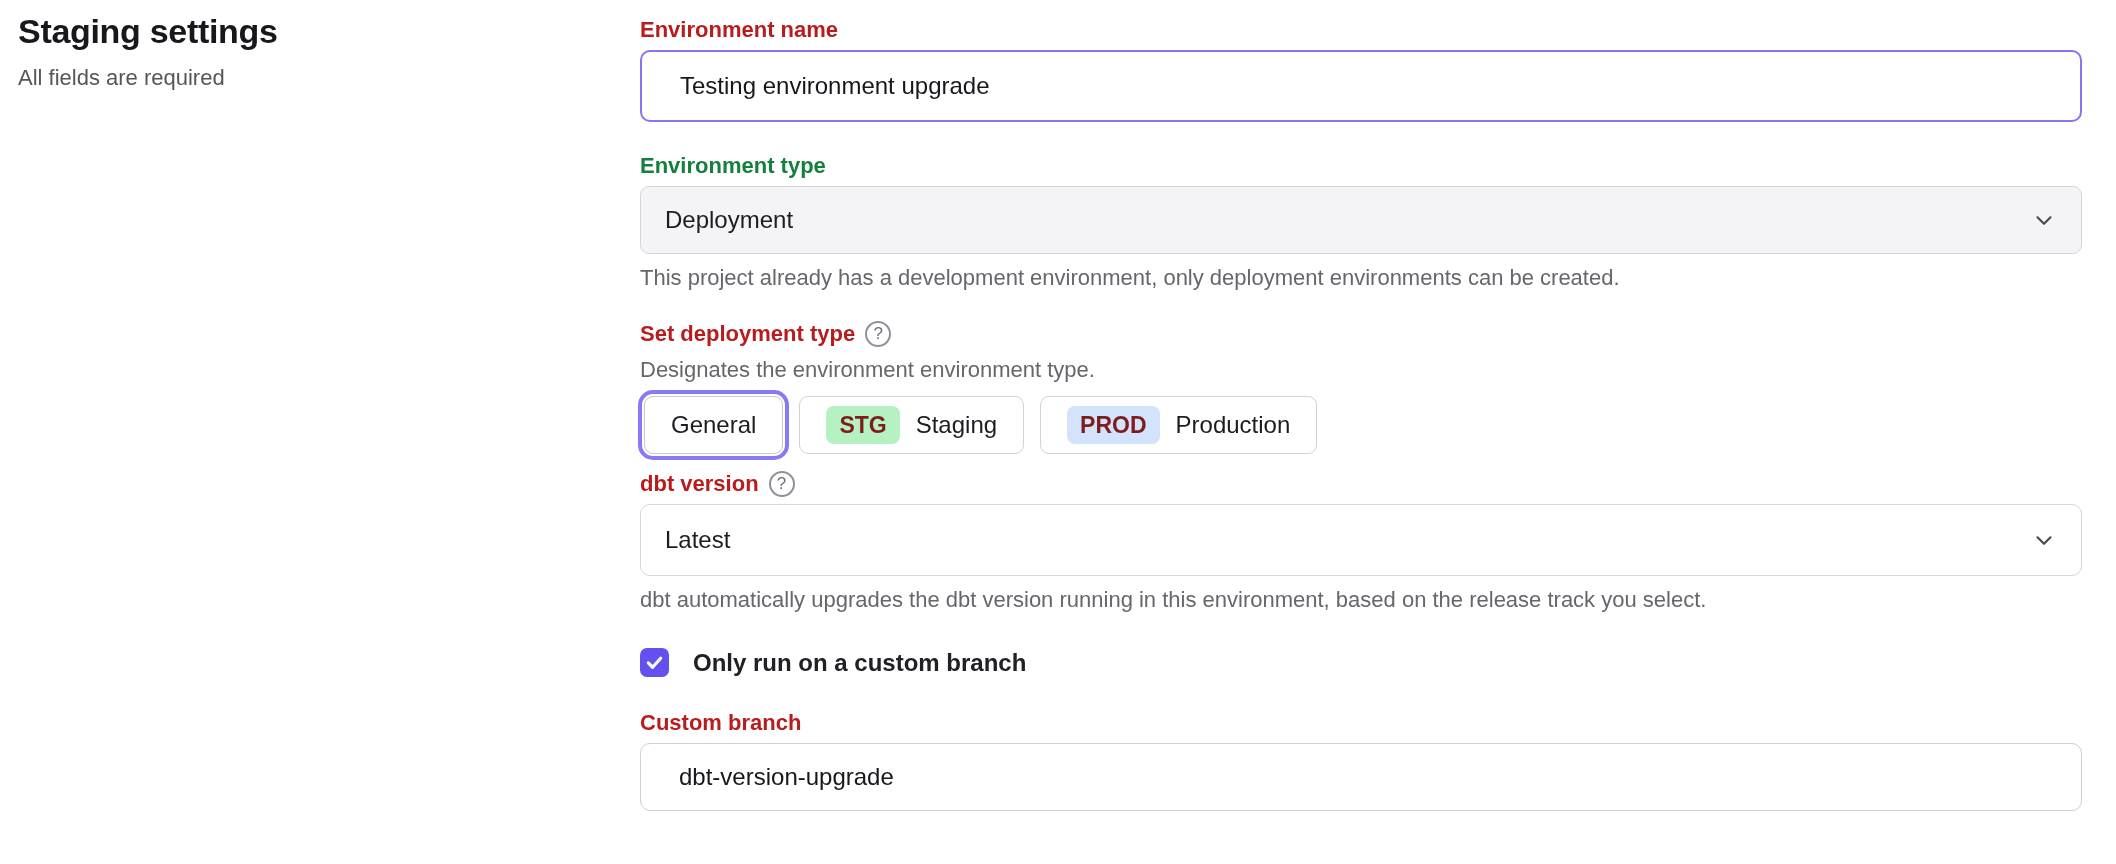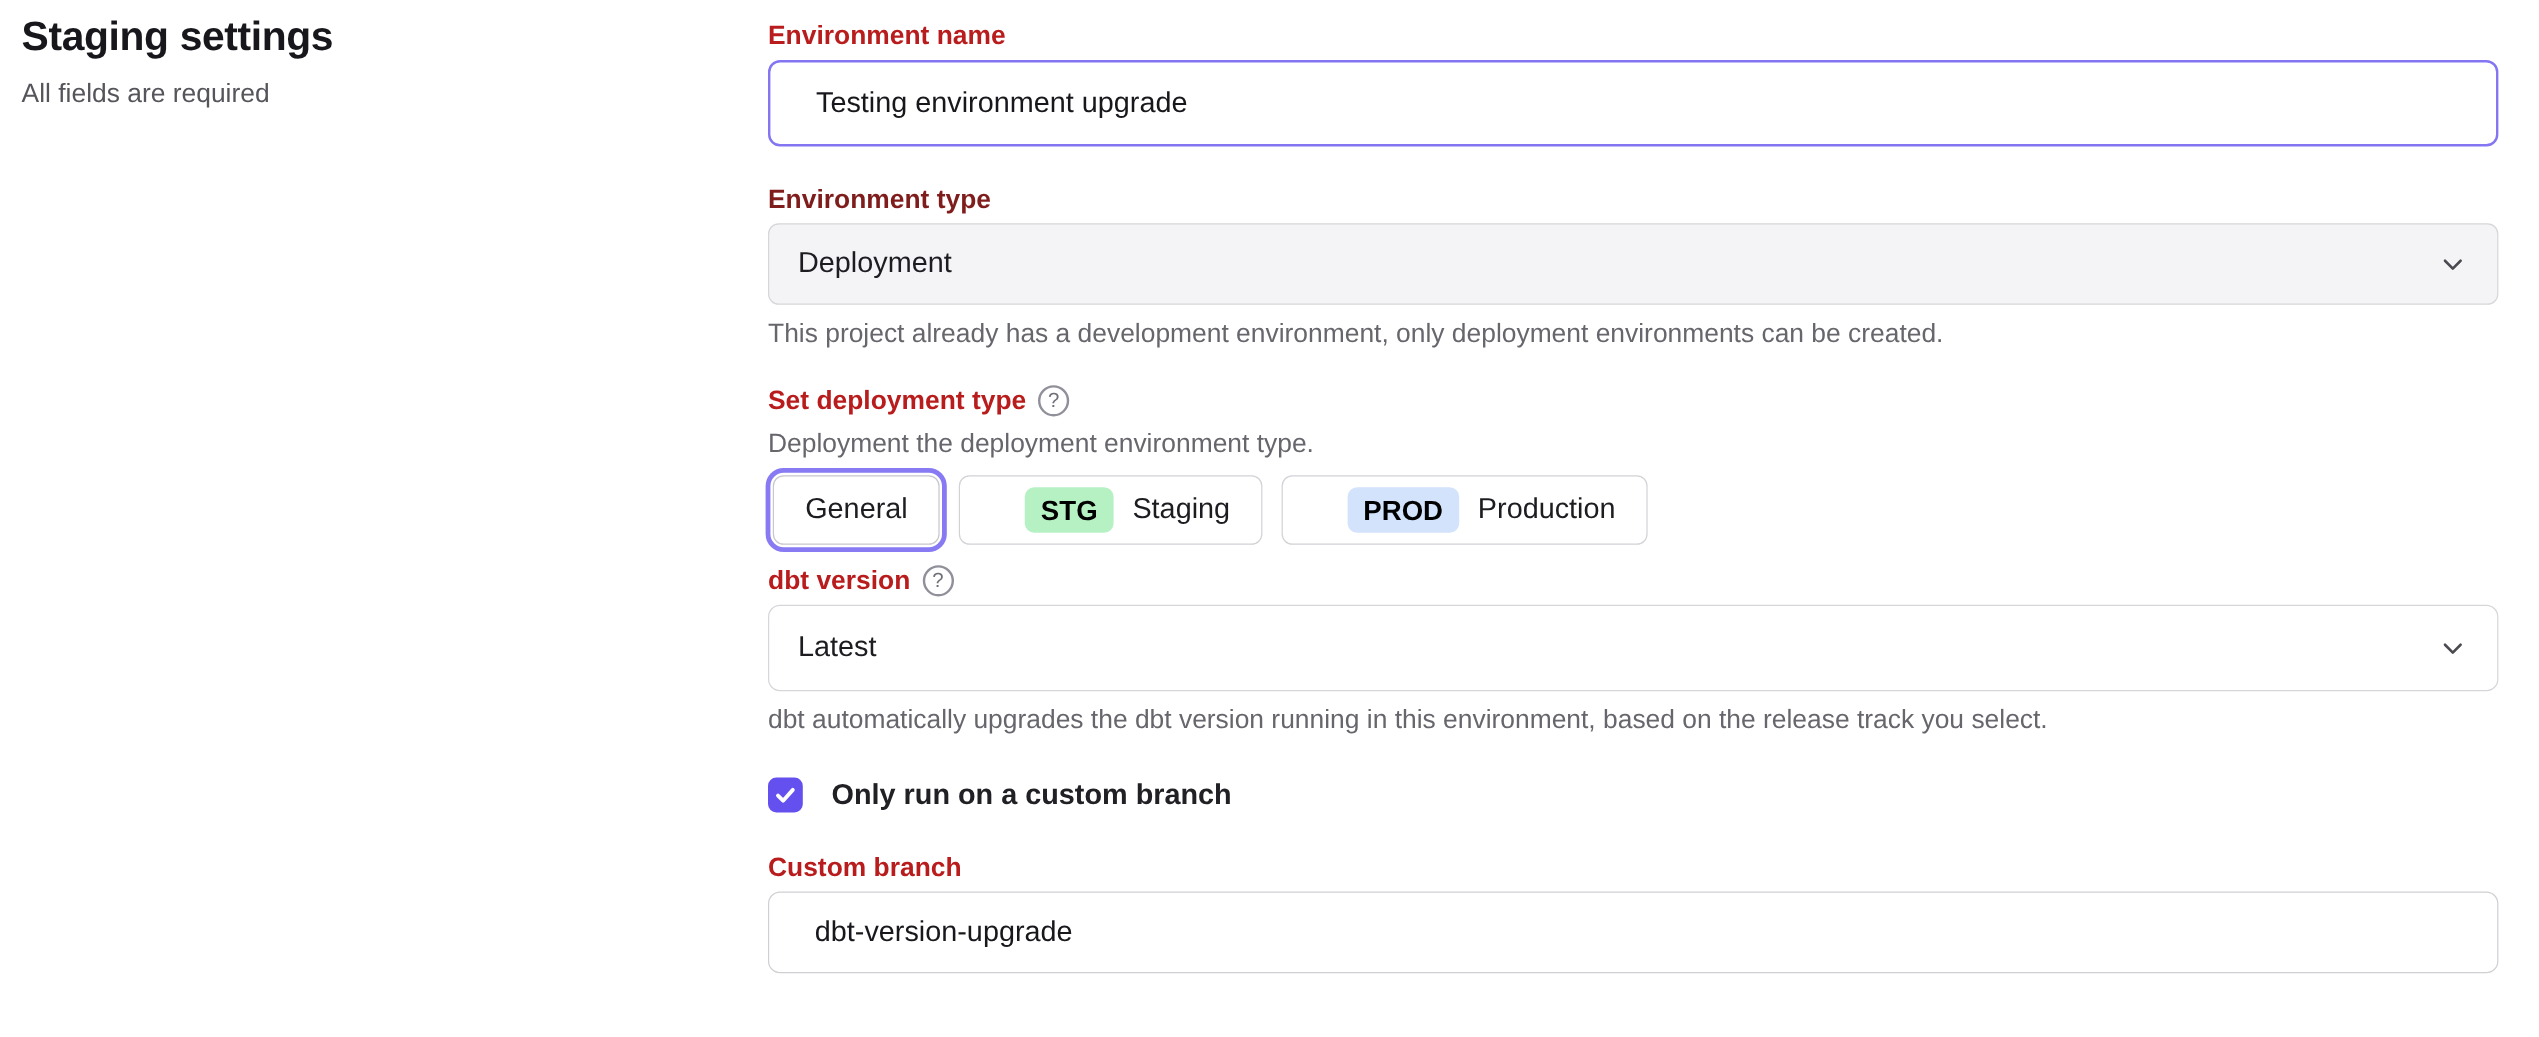--- a/index.html
+++ b/index.html
@@ -10,21 +10,21 @@
   
   .side { position:absolute; left:18px; top:12px; width:560px; }
   .page-title { font-size:34px; font-weight:700; color:#17171c; letter-spacing:-0.3px; }
   .page-sub { margin-top:14px; font-size:22px; color:#55555b; }
 
   
   .form { position:absolute; left:640px; top:16px; width:1442px; }
 
   .field-label { display:block; font-size:22px; font-weight:700; color:#b91c1c;
                  line-height:28px; margin-bottom:6px; }
-  .field-label.disabled { color:#7f1d1d; }
+  .field-label.disabled { color:#15803d; }
   .label-row { display:flex; align-items:center; gap:10px; line-height:30px; }
   .label-row .field-label { margin-bottom:0; }
 
   .help-icon { width:26px; height:26px; border:2px solid #90909a; border-radius:50%;
                display:inline-flex; align-items:center; justify-content:center;
                font-size:17px; color:#6f6f78; flex:0 0 auto; cursor:default; }
 
   .text-input { width:100%; height:72px; font-size:24px; color:#17171c;
                 padding:0 38px; border:2px solid #cfcfd4; border-radius:10px;
                 background:#fff; font-family:inherit; outline:none; }
@@ -47,21 +47,21 @@
   .g-check  { margin-top:34px; display:flex; align-items:center; gap:24px; }
   .g-branch { margin-top:32px; }
 
   .btn-row { display:flex; align-items:flex-end; gap:16px; margin-top:12px; padding-left:4px; }
   .type-btn { height:58px; padding:0 26px; display:inline-flex; align-items:center; gap:16px;
               background:#fff; border:1.5px solid #d2d2d7; border-radius:9px;
               font-size:24px; color:#1c1c21; font-family:inherit; cursor:pointer; }
   .type-btn.selected { border-color:#c7c7cd;
               box-shadow:0 0 0 2px #ffffff, 0 0 0 6px #877af3; }
   .badge { display:inline-block; padding:5px 13px; border-radius:8px;
-           font-weight:700; font-size:23px; color:#000000; line-height:28px;margin-left:28px; }
+           font-weight:700; font-size:23px; color:#7f1d1d; line-height:28px; }
 
   .checkbox { width:29px; height:29px; border-radius:7px; background:#6450ee;
               display:inline-flex; align-items:center; justify-content:center;
               cursor:pointer; flex:0 0 auto; }
   .checkbox svg { width:19px; height:19px; }
   .check-label { font-size:24px; font-weight:700; color:#202025; }
 </style>
 </head>
 <body>
 
@@ -88,21 +88,21 @@
         </svg>
       </div>
       <p class="helper">This project already has a development environment, only deployment environments can be created.</p>
     </div>
 
     <div class="g-deploy">
       <div class="label-row">
         <label class="field-label">Set deployment type</label>
         <span class="help-icon">?</span>
       </div>
-      <p class="helper">Deployment the deployment environment type.</p>
+      <p class="helper">Designates the environment environment type.</p>
       <div class="btn-row">
         <button class="type-btn selected">
           <span>General</span>
         </button>
         <button class="type-btn">
           <span class="badge" style="background: rgb(182, 241, 196);">STG</span>
           <span>Staging</span>
         </button>
         <button class="type-btn">
           <span class="badge" style="background: rgb(211, 227, 251);">PROD</span>

